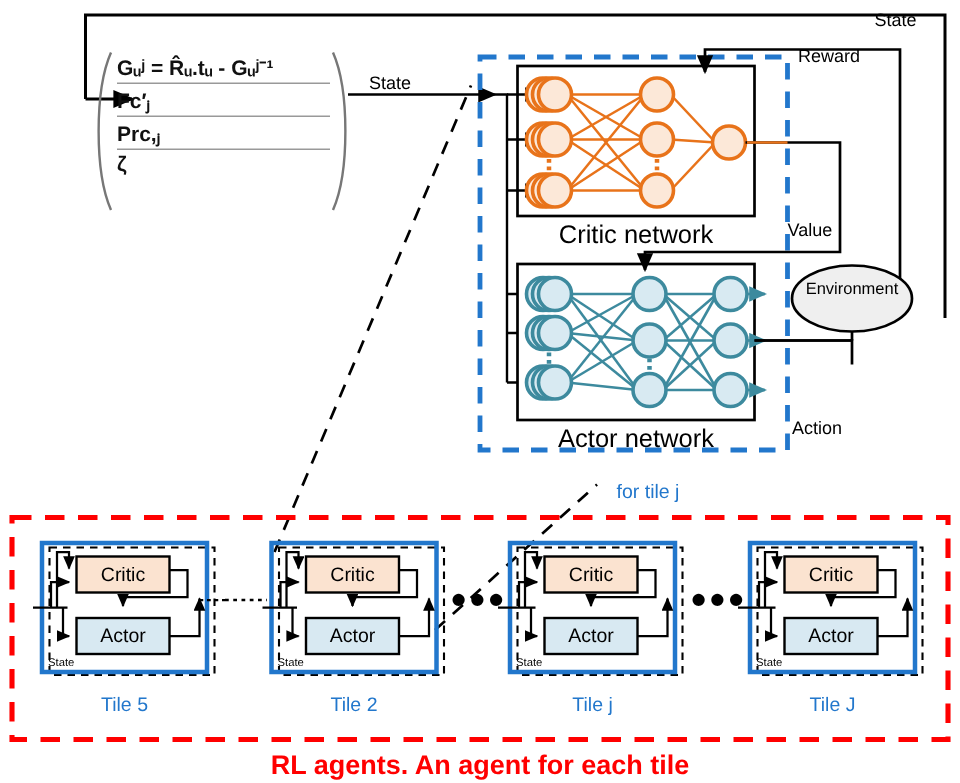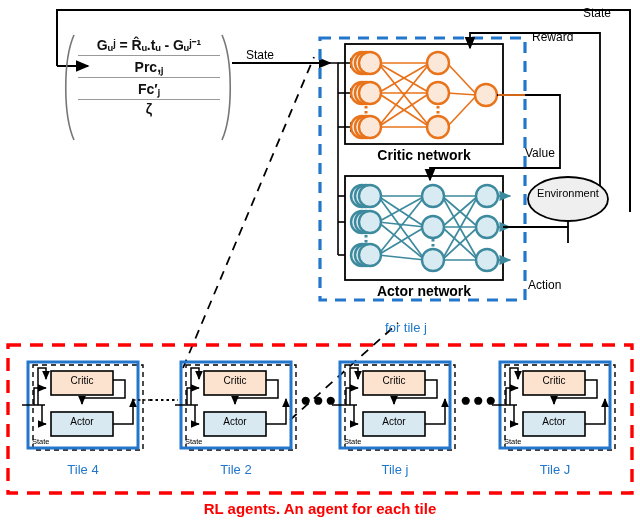--- a/index.html
+++ b/index.html
@@ -1,28 +1,28 @@
 <!DOCTYPE html>
 <html><head>
 <meta charset="utf-8">
 <style>
   html,body{margin:0;padding:0;background:#fff;}
   body{font-family:"Liberation Sans",sans-serif;}
   #stage{position:relative;width:640px;height:522px;background:#fff;overflow:hidden;}
   .lbl{position:absolute;white-space:nowrap;font-family:"Liberation Sans",sans-serif;}
   svg{position:absolute;left:0;top:0;width:640px;height:522px;}
-  .netname{font-weight:bold;font-size:14px;color:#000;}
+  .netname{font-weight:normal;font-size:17px;color:#000;}
   .smalllbl{font-size:12px;color:#000;}
   .bluelbl{color:#2277CC;font-size:13px;}
-  .redlbl{color:#FF0000;font-size:15px;font-weight:bold;}
+  .redlbl{color:#FF0000;font-size:18px;font-weight:bold;}
   .tilelbl{color:#2277CC;font-size:13px;}
   .statetiny{font-size:7.5px;color:#000;}
-  .boxtxt{font-size:10px;color:#000;text-align:left;}
+  .boxtxt{font-size:13px;color:#000;text-align:left;}
   .formula{position:absolute;font-family:"Liberation Sans",sans-serif;color:#111;}
-  .frow{text-align:center;font-weight:bold;font-size:14px;padding:1px 0;}
+  .frow{text-align:left;font-weight:bold;font-size:14px;padding:1px 0;}
   .frow.b{border-bottom:1px solid #999;}
   .dots{position:absolute;color:#000;font-size:19px;font-weight:bold;letter-spacing:1px;}
 </style>
 </head>
 <body>
 
 <div id="stage">
 
   <svg viewBox="0 0 640 522">
     <defs>
@@ -224,42 +224,42 @@
       <path d="M510,405 L510,368 L518,368 L518,379" stroke="#000" stroke-width="1.5" fill="none" marker-end="url(#ahs)"></path>
       <path d="M506,405 L506,388 L518,388" stroke="#000" stroke-width="1.5" fill="none" marker-end="url(#ahs)"></path>
       <path d="M514,405 L514,424 L518,424" stroke="#000" stroke-width="1.5" fill="none" marker-end="url(#ahs)"></path>
       <path d="M585,380 L597,380 L597,398 L554,398 L554,404" stroke="#000" stroke-width="1.5" fill="none" marker-end="url(#ahs)"></path>
       <path d="M585,424 L605,424 L605,399" stroke="#000" stroke-width="1.5" fill="none" marker-end="url(#ahs)"></path>
     </g>
   </svg>
 
   <div class="formula" style="left:78px;top:34px;width:142px;">
     <div class="frow b">Gᵤʲ = R̂ᵤ.tᵤ - Gᵤʲ⁻¹</div>
+    <div class="frow b">Fᴄ′ⱼ</div>
     <div class="frow b">Prᴄ,ⱼ</div>
-    <div class="frow b">Fᴄ′ⱼ</div>
     <div class="frow">ζ</div>
   </div>
 
   <div class="lbl smalllbl" style="left:246px;top:48px;">State</div>
   <div class="lbl smalllbl" style="left:583px;top:6px;">State</div>
   <div class="lbl smalllbl" style="left:532px;top:30px;">Reward</div>
   <div class="lbl smalllbl" style="left:525px;top:146px;text-align:center;">Value</div>
   <div class="lbl smalllbl" style="left:528px;top:231px;margin-top:47px;">Action</div>
 
   <div class="lbl" style="left:568px;top:193px;transform:translate(-50%,-50%);font-size:11px;color:#000;">Environment</div>
 
   <div class="lbl netname" style="left:424px;top:147px;transform:translateX(-50%);">Critic network</div>
   <div class="lbl netname" style="left:424px;top:283px;transform:translateX(-50%);">Actor network</div>
 
-  <div class="lbl bluelbl" style="left:406px;top:320px;transform:translateX(-50%);">for tile j</div>
+  <div class="lbl bluelbl" style="left:432px;top:320px;transform:translateX(-50%);">for tile j</div>
 
   <div class="lbl boxtxt" style="left:82px;top:375px;transform:translateX(-50%);">Critic</div>
   <div class="lbl boxtxt" style="left:82px;top:416px;transform:translateX(-50%);">Actor</div>
   <div class="lbl statetiny" style="left:32px;top:437px;">State</div>
-  <div class="lbl tilelbl" style="left:83px;top:462px;transform:translateX(-50%);">Tile 4</div>
+  <div class="lbl tilelbl" style="left:83px;top:462px;transform:translateX(-50%);">Tile 5</div>
 
   <div class="lbl boxtxt" style="left:235px;top:375px;transform:translateX(-50%);">Critic</div>
   <div class="lbl boxtxt" style="left:235px;top:416px;transform:translateX(-50%);">Actor</div>
   <div class="lbl statetiny" style="left:185px;top:437px;">State</div>
   <div class="lbl tilelbl" style="left:236px;top:462px;transform:translateX(-50%);">Tile 2</div>
 
   <div class="lbl boxtxt" style="left:394px;top:375px;transform:translateX(-50%);">Critic</div>
   <div class="lbl boxtxt" style="left:394px;top:416px;transform:translateX(-50%);">Actor</div>
   <div class="lbl statetiny" style="left:344px;top:437px;">State</div>
   <div class="lbl tilelbl" style="left:395px;top:462px;transform:translateX(-50%);">Tile j</div>

